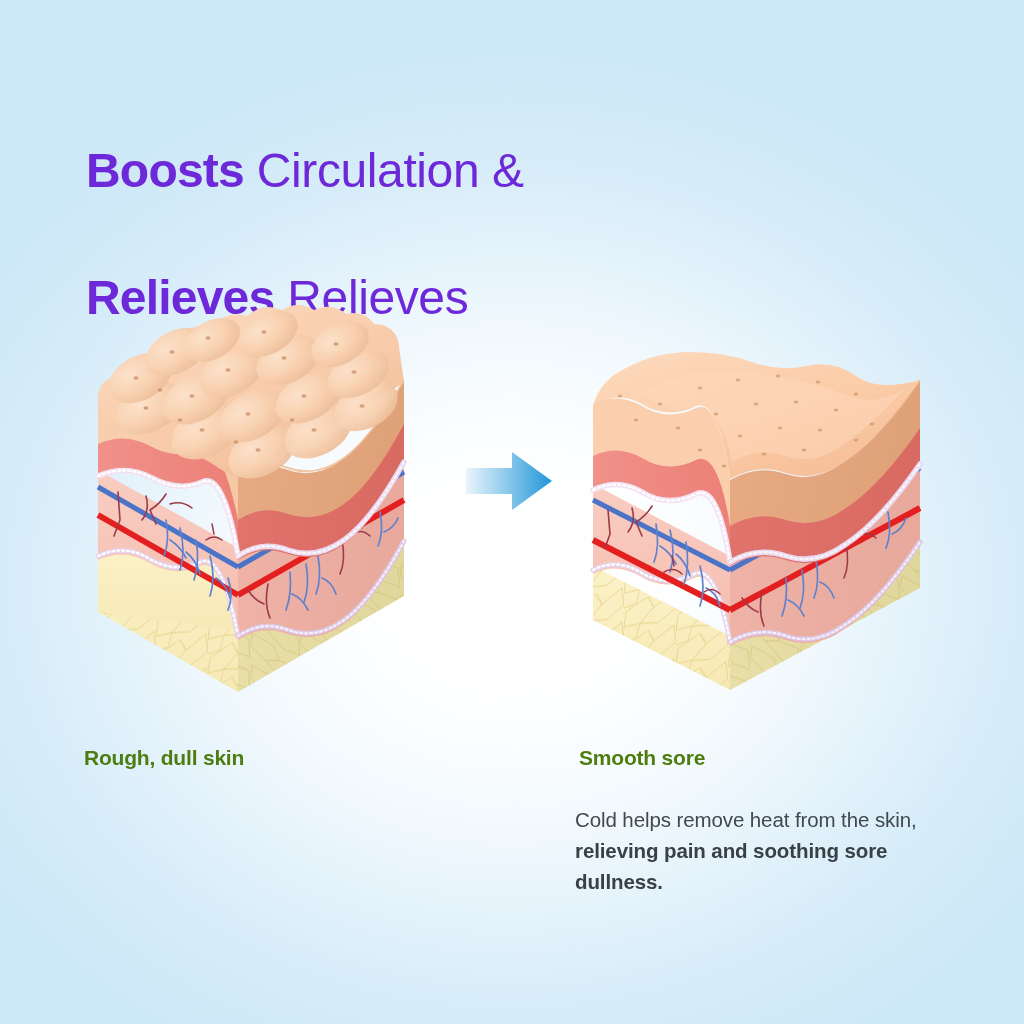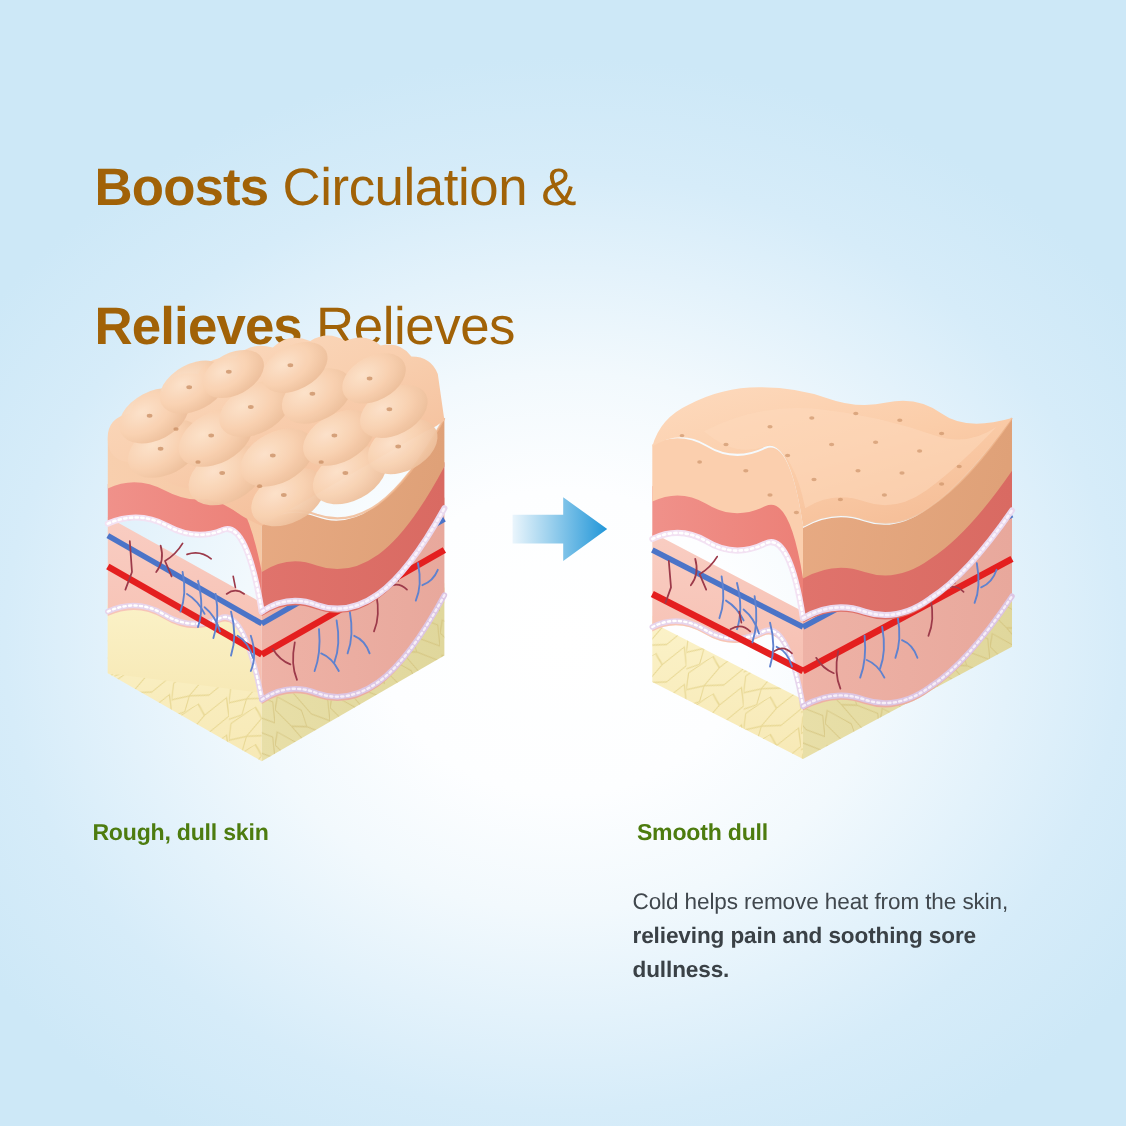--- a/index.html
+++ b/index.html
@@ -16,21 +16,21 @@
       radial-gradient(ellipse 62% 52% at 50% 57%,
         #ffffff 0%, #fdfeff 26%, #f2f9fd 46%,
         #e3f2fb 64%, #d6ecf9 80%, #cde8f7 100%);
   }
   #canvas{ position:absolute; inset:0; }
 
   
   #headline{
     position:absolute; left:86px; top:76px; width:720px;
     font-size:48px; line-height:1.32; letter-spacing:-0.4px;
-    color:#a16207; font-weight:400; white-space:pre-line;
+    color:#6d28d9; font-weight:400; white-space:pre-line;
   }
   #headline .hl-strong{ font-weight:700; letter-spacing:-0.8px; }
   .hl-line{ display:block; }
 
   
   .caption-col{ position:absolute; }
   #caption-left{ left:84px; top:746px; width:400px; }
   #caption-right{ left:575px; top:746px; width:380px; }
 
   .caption-title{
@@ -389,15 +389,15 @@
       </g>
     </g>
   </g>
 </svg>
 
 <div class="caption-col" id="caption-left">
   <div class="caption-title">Rough, dull skin</div>
 </div>
 
 <div class="caption-col" id="caption-right">
-  <div class="caption-title">Smooth dull</div>
+  <div class="caption-title">Smooth sore</div>
   <div class="caption-body"><span>Cold helps remove heat from the skin, </span><b>relieving pain and soothing sore dullness.</b></div>
 </div>
 
 </body></html>

